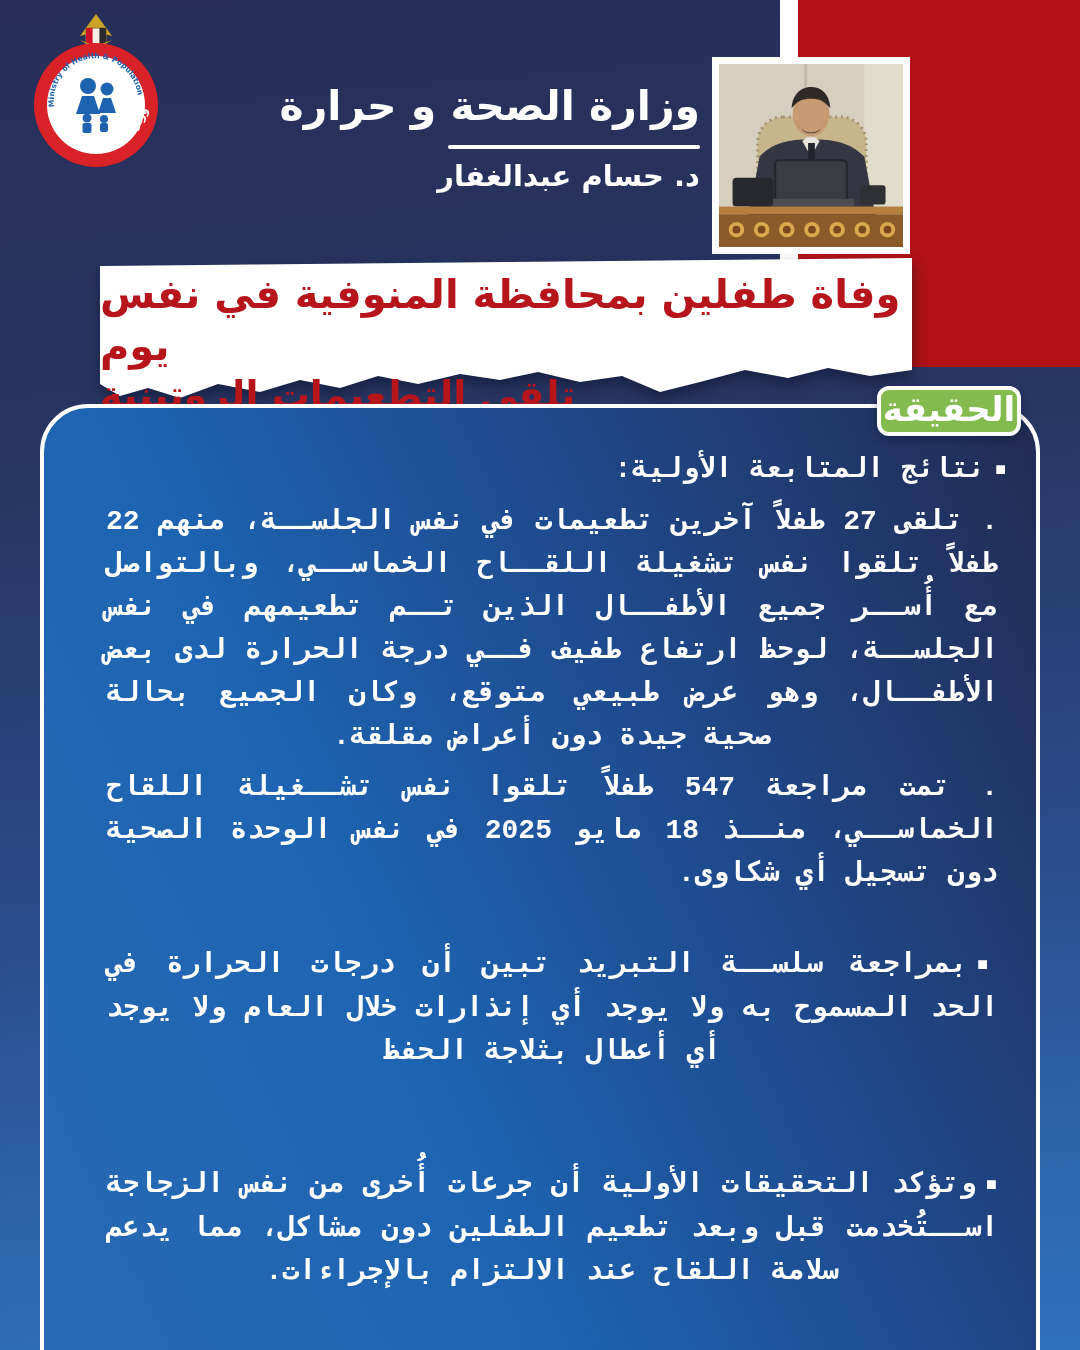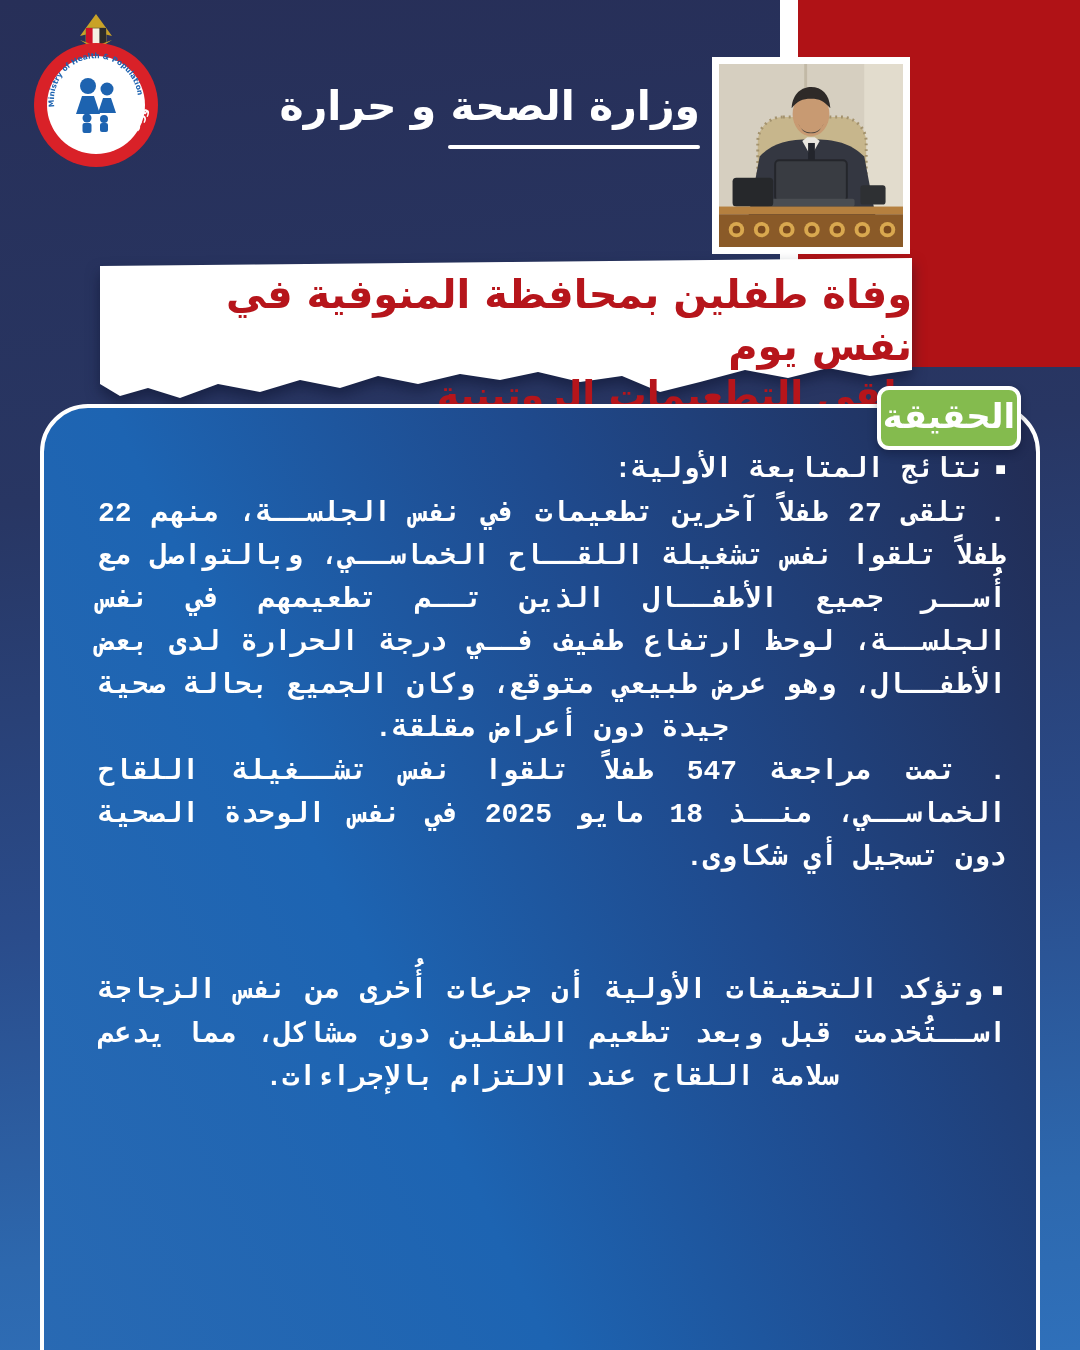--- a/index.html
+++ b/index.html
@@ -18,34 +18,34 @@
   .title-l1{font-size:37px;font-weight:bold;line-height:1.2;}
   .title-l2{font-size:41px;font-weight:bold;line-height:1.2;margin-top:4px;}
   .title-divider{width:252px;height:4px;background:#fff;border-radius:2px;margin:14px 0 10px auto;}
   .title-name{font-size:29px;font-weight:600;}
   
   .photo-frame{position:absolute;left:712px;top:57px;width:198px;height:197px;background:#fff;box-sizing:border-box;padding:7px;z-index:4;}
   .photo-frame svg{display:block;width:100%;height:100%;}
   
   .banner{position:absolute;left:100px;top:258px;width:812px;height:158px;z-index:5;}
   .banner-shape{position:absolute;inset:0;filter:drop-shadow(0 7px 7px rgba(8,14,40,.5));}
-  .banner-text{position:absolute;left:0;right:0;top:10px;text-align:right;direction:rtl;color:#b6151b;font-weight:800;padding-left:48px;}
+  .banner-text{position:absolute;left:0;right:0;top:10px;text-align:left;direction:rtl;color:#b6151b;font-weight:800;}
   .claim-l1{font-size:40px;line-height:1.3;}
   .claim-l2{font-size:38px;line-height:1.25;}
   
-  .badge{position:absolute;left:877px;top:386px;width:144px;height:64px;background:#84bb4e;border:4px solid #fff;border-radius:12px;
+  .badge{position:absolute;left:877px;top:386px;width:144px;height:50px;background:#84bb4e;border:4px solid #fff;border-radius:12px;
          box-sizing:border-box;display:flex;align-items:center;justify-content:center;z-index:8;box-shadow:0 4px 8px rgba(10,15,40,.35);}
   .badge span{color:#fff;font-size:34px;font-weight:800;line-height:1;padding-bottom:4px;}
   
   .fact-box{position:absolute;left:40px;top:404px;width:1000px;height:1080px;box-sizing:border-box;border:4px solid #fff;border-radius:48px;
             background:linear-gradient(245deg,#222b52 0%,#1f4a8d 35%,#1d64b2 62%,#2a6ab3 100%);z-index:6;font-family:Liberation Mono, monospace;}
   .fact-content{position:absolute;inset:0;padding:40px 30px 0 54px;direction:rtl;color:#fff;font-weight:bold;font-size:28px;line-height:43px;text-align:justify;}
   .fact-header{margin:0;}
   .marker{font-size:18px;vertical-align:2px;margin-left:10px;}
-  .para{margin:0;text-align-last:center;}
+  .para{margin:8px;text-align-last:center;}
   .para.last-right{text-align-last:right;}
   .p3{margin-top:40px;}
   .b4{margin-top:48px;text-align-last:center;}
   .b5{margin-top:90px;text-align-last:center;}
   
   .footer-pill{position:absolute;left:300px;top:1299px;width:548px;height:51px;background:rgba(255,255,255,.13);border-radius:24px 24px 0 0;z-index:3;}
   .social-row{display:flex;align-items:center;justify-content:center;height:100%;gap:9px;color:#fff;}
   .handle{font-size:22px;font-weight:normal;letter-spacing:2px;}
   .sep{font-size:26px;font-weight:300;opacity:.9;margin:0 4px;}
   .icn{display:block;}
@@ -94,20 +94,21 @@
 
       <text font-size="11" font-weight="bold" fill="#ffffff">
         <textPath href="#arcAR" startOffset="18%">وزارة الصحة والسكان</textPath>
       </text>
     </svg>
   </div>
 
   <div class="title-block">
     <div class="title-l2">وزارة الصحة و حرارة</div>
     <div class="title-divider"></div>
+    <div class="title-name">د. حسام عبدالغفار</div>
   </div>
 
   <div class="photo-frame">
     <svg viewBox="0 0 190 190" preserveAspectRatio="none">
       <rect x="0" y="0" width="190" height="190" fill="#d6cfc0"></rect>
       <rect x="150" y="0" width="40" height="190" fill="#e2dccd"></rect>
       <rect x="88" y="0" width="3" height="60" fill="#c2b9a6"></rect>
 
       <rect x="40" y="55" width="112" height="110" rx="26" fill="#c7b68c" stroke="#a3926d" stroke-width="3" stroke-dasharray="2 4"></rect>
 
@@ -162,20 +163,21 @@
 
   <div class="badge">
     <span>الحقيقة</span>
   </div>
 
   <div class="fact-box">
     <div class="fact-content">
       <p class="fact-header"><span class="marker">■</span><span>نتائج المتابعة الأولية:</span></p>
       <p class="para">. تلقى 27 طفلاً آخرين تطعيمات في نفس الجلســة، منهم 22 طفلاً تلقوا نفس تشغيلة اللقــاح الخماســي، وبالتواصل مع أُســر جميع الأطفــال الذين تــم تطعيمهم في نفس الجلســة، لوحظ ارتفاع طفيف فــي درجة الحرارة لدى بعض الأطفــال، وهو عرض طبيعي متوقع، وكان الجميع بحالة صحية جيدة دون أعراض مقلقة.</p>
       <p class="para last-right">. تمت مراجعة 547 طفلاً تلقوا نفس تشــغيلة اللقاح الخماســي، منــذ 18 مايو 2025 في نفس الوحدة الصحية دون تسجيل أي شكاوى.</p>
+      <p class="para b4"><span class="marker">■</span><span>بمراجعة سلســة التبريد تبين أن درجات الحرارة في الحد المسموح به ولا يوجد أي إنذارات خلال العام ولا يوجد أي أعطال بثلاجة الحفظ</span></p>
       <p class="para b5"><span class="marker">■</span><span>وتؤكد التحقيقات الأولية أن جرعات أُخرى من نفس الزجاجة اســتُخدمت قبل وبعد تطعيم الطفلين دون مشاكل، مما يدعم سلامة اللقاح عند الالتزام بالإجراءات.</span></p>
     </div>
   </div>
 
   <div class="footer-pill">
     <div class="social-row">
       <svg class="icn" width="30" height="30" viewBox="0 0 30 30">
         <circle cx="15" cy="15" r="13.5" fill="none" stroke="#fff" stroke-width="2"></circle>
         <text x="15" y="21" text-anchor="middle" font-size="15" font-weight="bold" fill="#fff" font-family="DejaVu Sans, sans-serif">f</text>
       </svg>

